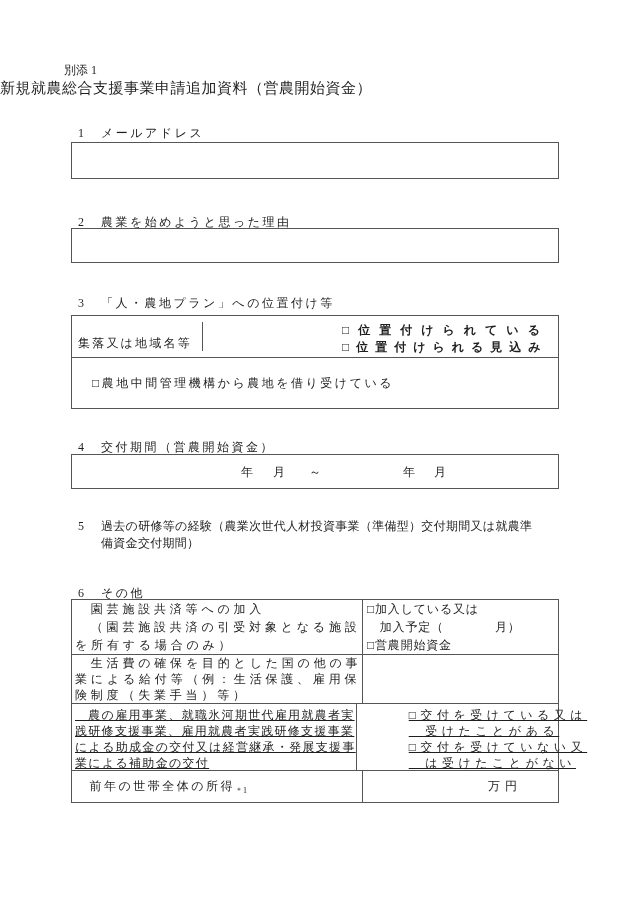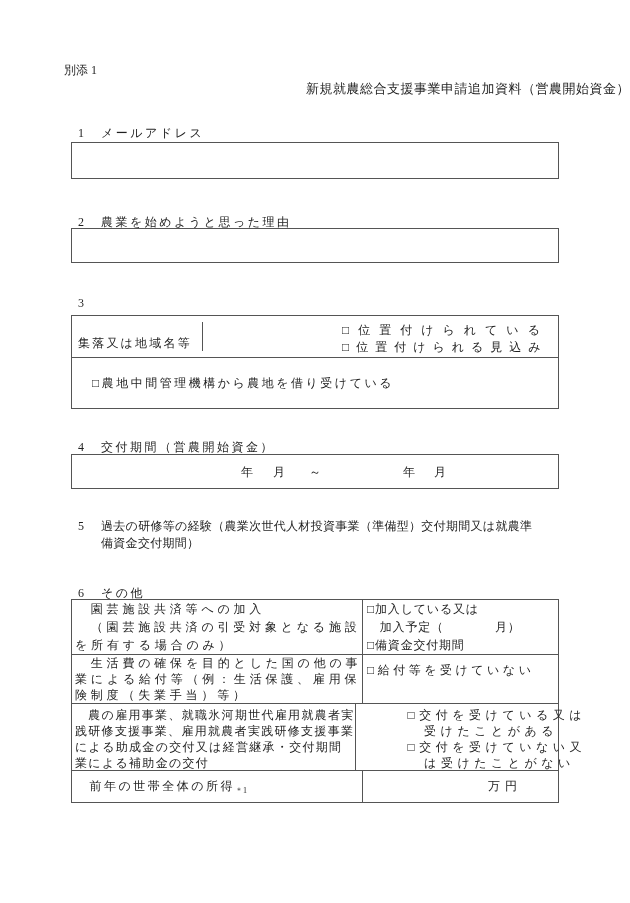--- a/index.html
+++ b/index.html
@@ -2,32 +2,32 @@
 <html><head>
 <meta charset="utf-8">
 <style>
   html,body{margin:0;padding:0;background:#fff;}
   .page{
     position:relative;width:630px;height:903px;background:#ffffff;
     font-family:"Liberation Serif","DejaVu Serif",serif;
     color:#1f1f1f;font-size:12px;line-height:15px;overflow:hidden;
   }
   .abs{position:absolute;white-space:pre;}
-  .title{left:0;right:0;top:79px;text-align:right;font-size:13px;line-height:19px;letter-spacing:0.5px;}
+  .title{left:0;right:0;top:79px;text-align:left;font-size:15px;line-height:19px;letter-spacing:0.5px;}
   .tag{left:64px;top:63px;}
   .sec-no{position:absolute;left:78px;white-space:pre;}
   .sec-label{position:absolute;left:101px;white-space:pre;letter-spacing:2.5px;}
   .s5line{letter-spacing:0.3px;}
   .box{position:absolute;border:1px solid #555;box-sizing:border-box;background:#fff;}
   .ln{white-space:pre;}
   
   .t3r1{display:flex;height:42px;border-bottom:1px solid #555;box-sizing:border-box;align-items:center;}
   .t3c1{width:131px;border-right:1px solid #555;box-sizing:border-box;padding:14px 0 0 6px;letter-spacing:2.2px;}
   .t3c2{width:101px;border-right:1px solid #555;box-sizing:border-box;}
-  .t3c3{flex:1;padding:4px 0 0 38px;line-height:17px;}
+  .t3c3{flex:1;padding:4px 0 0 38px;line-height:17px;font-weight:bold;}
   .t3r2{padding:18px 0 0 20px;letter-spacing:2.5px;}
   .lsG{letter-spacing:9px;}
   .lsH{letter-spacing:7px;}
   
   .pd{position:absolute;top:10px;white-space:pre;}
   
   .t6r{display:flex;border-bottom:1px solid #555;box-sizing:border-box;}
   .t6r.last{border-bottom:none;}
   .t6l{width:291px;border-right:1px solid #555;box-sizing:border-box;padding-left:3px;}
   .t6rt{flex:1;padding-left:4px;}
@@ -35,39 +35,40 @@
   .lh16{line-height:16px;}
   .lsA{letter-spacing:0.8px;}
   .lsB{letter-spacing:3.8px;}
   .lsC{letter-spacing:1.3px;}
   .lsD{letter-spacing:3.5px;}
   .lsE{letter-spacing:4.5px;margin-left:48px;}
   .inc-label{padding-top:8px;letter-spacing:2.5px;}
   .inc-note{font-size:8px;vertical-align:sub;letter-spacing:0;}
   .inc-value{padding:8px 36px 0 0;text-align:right;letter-spacing:5px;}
   .pt7{padding-top:7px;}
-  .pt3{padding-top:3px;}
+  .pt3{padding-top:3px;text-decoration:underline;}
 </style>
 </head>
 <body>
 
 <div class="page">
 
   <div class="abs tag">別添 1</div>
   <div class="abs title">新規就農総合支援事業申請追加資料（営農開始資金）</div>
 
   <span class="sec-no" style="top:126px">1</span>
   <span class="sec-label" style="top:126px">メールアドレス</span>
   <div class="box" style="left:71px;top:142px;width:488px;height:37px"></div>
 
   <span class="sec-no" style="top:215px">2</span>
   <span class="sec-label" style="top:215px">農業を始めようと思った理由</span>
   <div class="box" style="left:71px;top:228px;width:488px;height:35px"></div>
 
   <span class="sec-no" style="top:296px">3</span>
+  <span class="sec-label" style="top:296px">「人・農地プラン」への位置付け等</span>
   <div class="box" style="left:71px;top:315px;width:488px;height:94px">
     <div class="t3r1">
       <div class="t3c1">集落又は地域名等</div>
       <div class="t3c2"></div>
       <div class="t3c3">
         <div class="ln lsG">□位置付けられている</div>
         <div class="ln lsH">□位置付けられる見込み</div>
       </div>
     </div>
     <div class="t3r2 ln">□農地中間管理機構から農地を借り受けている</div>
@@ -93,40 +94,39 @@
 
     <div class="t6r" style="height:55px">
       <div class="t6l lh18 lsB">
         <div class="ln">　園芸施設共済等への加入</div>
         <div class="ln">　（園芸施設共済の引受対象となる施設</div>
         <div class="ln">を所有する場合のみ）</div>
       </div>
       <div class="t6rt lh18 lsA">
         <div class="ln">□加入している又は</div>
         <div class="ln">　加入予定（　　　　月）</div>
-        <div class="ln">□備資金交付期間</div>
+        <div class="ln">□営農開始資金</div>
       </div>
     </div>
 
     <div class="t6r" style="height:49px">
       <div class="t6l lh16 lsB">
         <div class="ln">　生活費の確保を目的とした国の他の事</div>
         <div class="ln">業による給付等（例：生活保護、雇用保</div>
         <div class="ln">険制度（失業手当）等）</div>
       </div>
       <div class="t6rt lh16 lsD pt7">
-        <div class="ln">□給付等を受けていない</div>
       </div>
     </div>
 
     <div class="t6r" style="height:67px">
       <div class="t6l lh16 lsC pt3">
         <div class="ln">　農の雇用事業、就職氷河期世代雇用就農者実</div>
         <div class="ln">践研修支援事業、雇用就農者実践研修支援事業</div>
-        <div class="ln">による助成金の交付又は経営継承・交付期間</div>
+        <div class="ln">による助成金の交付又は経営継承・発展支援事</div>
         <div class="ln">業による補助金の交付</div>
       </div>
       <div class="t6rt lh16 lsE pt3">
         <div class="ln">□交付を受けている又は</div>
         <div class="ln">　受けたことがある</div>
         <div class="ln">□交付を受けていない又</div>
         <div class="ln">　は受けたことがない</div>
       </div>
     </div>
 

